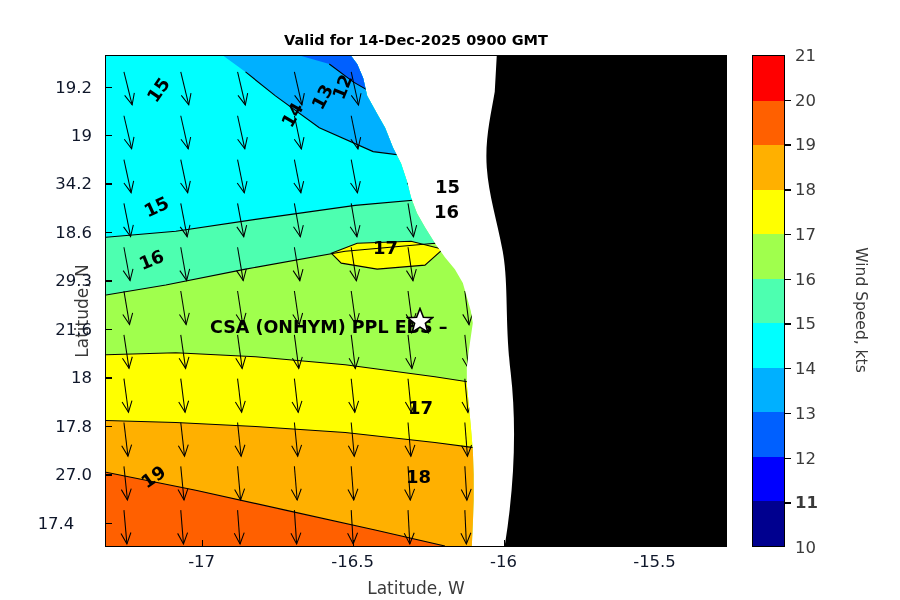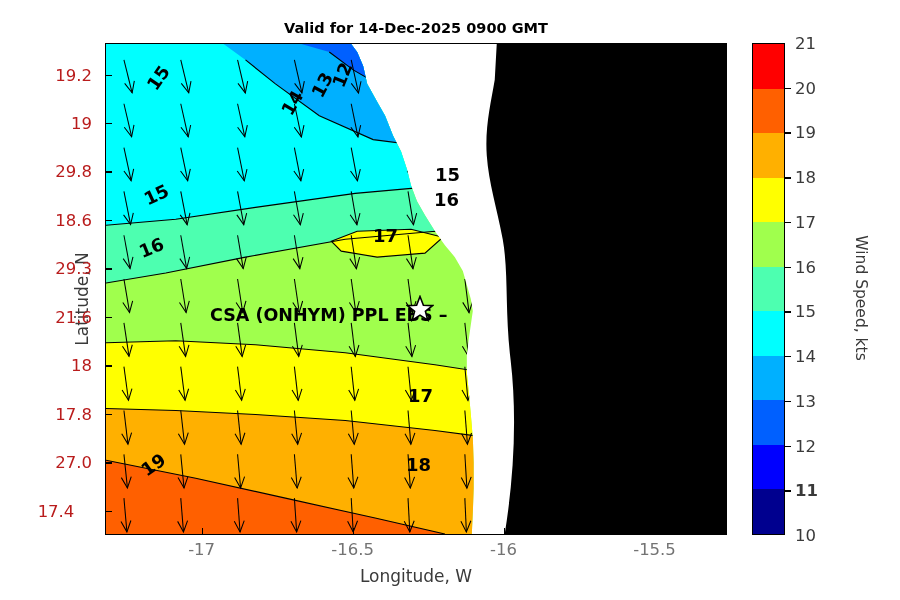--- a/index.html
+++ b/index.html
@@ -1,41 +1,41 @@
 <!DOCTYPE html>
 <html><head>
 <meta charset="utf-8">
 <style>
   html,body{margin:0;padding:0;}
   body{
     width:900px;height:600px;background:#ffffff;
     font-family:"DejaVu Sans","Liberation Sans",sans-serif;
     overflow:hidden;position:relative;
   }
-  #root{position:absolute;left:0;top:0;width:900px;height:584px;}
+  #root{position:absolute;left:0;top:12px;width:900px;height:584px;}
 
   
   .title{
     position:absolute;left:105px;top:20px;width:622px;
     text-align:center;font-size:14.5px;font-weight:bold;color:#000;
     letter-spacing:0px;
   }
 
   
   .plotbox{
     position:absolute;left:105px;top:43px;width:622px;height:492px;
     background:#ffffff;border:1.6px solid #000;box-sizing:border-box;
     overflow:hidden;
   }
   .plotsvg{position:absolute;left:0;top:0;width:100%;height:100%;display:block;}
   .yt{position:absolute;text-align:right;width:72px;left:20px;
-      font-size:16.5px;color:#b91c1c;transform:translateY(-50%);}
+      font-size:16.5px;color:#0f172a;transform:translateY(-50%);}
   .ytickmark{position:absolute;left:105px;width:7px;height:1.5px;background:#000;}
   .xt{position:absolute;text-align:center;width:90px;font-size:16.5px;
-      color:#737373;}
+      color:#0f172a;}
   .xtickmark{position:absolute;top:528px;width:1.5px;height:7px;background:#000;}
 
   .ylabel{
     position:absolute;left:-38px;top:289px;width:240px;text-align:center;
     font-size:17px;color:#3a3a3a;transform:rotate(-90deg);
     transform-origin:50% 50%;
   }
   .xlabel{
     position:absolute;left:105px;top:566px;width:622px;text-align:center;
     font-size:17px;color:#3a3a3a;
@@ -510,38 +510,38 @@
     <div class="clab" style="left:35px;top:412px;transform:rotate(-35deg);">19</div>
 
     <div class="sitelabel" style="left:104px;top:263px;">CSA (ONHYM) PPL EBS  –  </div>
     <svg style="position:absolute;left:300px;top:251px;width:28px;height:28px;" viewBox="0 0 28 28">
       <path d="M14,1.5 L17.4,10.2 L26.5,10.6 L19.4,16.3 L21.8,25.2 L14,20.1 L6.2,25.2
                L8.6,16.3 L1.5,10.6 L10.6,10.2 Z" fill="#ffffff" stroke="#000000" stroke-width="1.6"></path>
     </svg>
   </div>
 
   <div class="ylabel">Latitude, N</div>
-  <div class="xlabel">Longitude, W</div>
+  <div class="xlabel">Latitude, W</div>
 
   <div id="yticks">
       <div class="yt" style="top: 510.764px; text-align: center;">17.4</div>
       <div class="ytickmark" style="top: 510.764px;"></div>
       <div class="yt" style="top: 462.291px;">27.0</div>
       <div class="ytickmark" style="top: 462.291px;"></div>
       <div class="yt" style="top: 413.818px;">17.8</div>
       <div class="ytickmark" style="top: 413.818px;"></div>
       <div class="yt" style="top: 365.345px;">18</div>
       <div class="ytickmark" style="top: 365.345px;"></div>
       <div class="yt" style="top: 316.872px;">21.6</div>
       <div class="ytickmark" style="top: 316.872px;"></div>
       <div class="yt" style="top: 268.399px;">29.3</div>
       <div class="ytickmark" style="top: 268.399px;"></div>
       <div class="yt" style="top: 219.926px;">18.6</div>
       <div class="ytickmark" style="top: 219.926px;"></div>
-      <div class="yt" style="top: 171.453px;">29.8</div>
+      <div class="yt" style="top: 171.453px;">34.2</div>
       <div class="ytickmark" style="top: 171.453px;"></div>
       <div class="yt" style="top: 122.98px;">19</div>
       <div class="ytickmark" style="top: 122.98px;"></div>
       <div class="yt" style="top: 74.5074px;">19.2</div>
       <div class="ytickmark" style="top: 74.5074px;"></div>
     </div>
   <div id="xticks">
       <div class="xt" style="left: 156.621px; top: 540px;">-17</div>
       <div class="xtickmark" style="left: 201.621px;"></div>
       <div class="xt" style="left: 307.592px; top: 540px;">-16.5</div>

